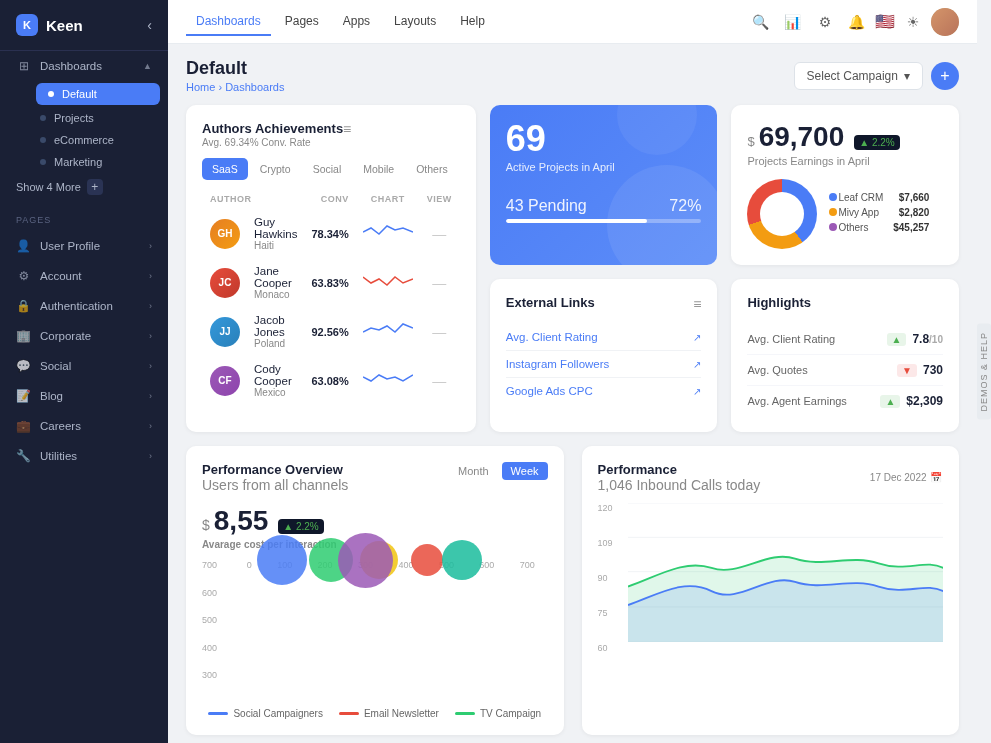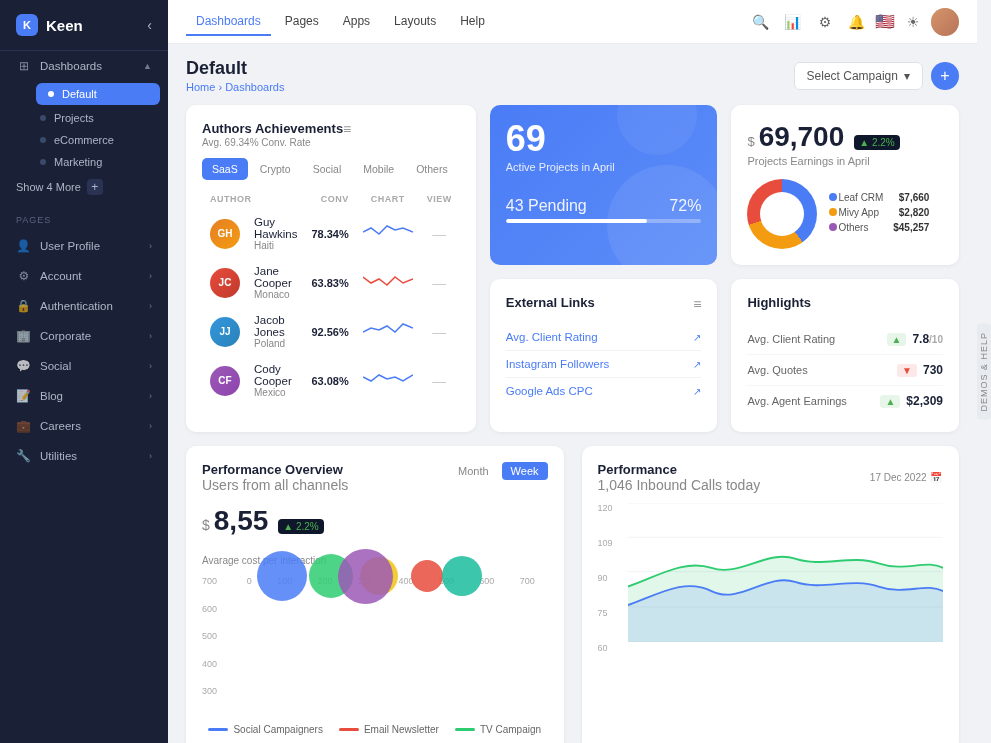--- a/index.html
+++ b/index.html
@@ -101,21 +101,21 @@
     .author-location { font-size: 10px; color: #888; }
     .author-conv { font-size: 11px; font-weight: 600; color: #1a2035; }
     .sparkline { width: 50px; height: 24px; }
     .table-action { color: #ccc; font-size: 14px; cursor: pointer; }
 
     
     .bottom-grid { display: grid; grid-template-columns: 1fr 1fr; gap: 18px; }
     .perf-title { font-size: 13px; font-weight: 600; color: #1a2035; }
     .perf-subtitle { font-size: 14px; color: #888; }
     .perf-amount { font-size: 28px; font-weight: 700; color: #1a2035; margin-top: 6px; }
-    .perf-avg { font-size: 10px; color: #888; margin-top: 18px; }
+    .perf-avg { font-size: 10px; color: #888; margin-top: 2px; font-weight: bold; }
     .month-week-toggle { display: flex; gap: 4px; }
     .toggle-btn { padding: 3px 9px; font-size: 11px; border-radius: 4px; cursor: pointer; color: #888; }
     .toggle-btn.active { background: #4a7cf6; color: white; }
     .chart-area { height: 140px; margin-top: 10px; position: relative; }
     .chart-labels-y { position: absolute; left: 0; top: 0; bottom: 20px; display: flex; flex-direction: column; justify-content: space-between; font-size: 9px; color: #aaa; width: 28px; }
     .bubble-chart { position: absolute; left: 32px; right: 0; top: 0; bottom: 20px; }
     .bubble { border-radius: 50%; position: absolute; opacity: 0.85; }
     .x-labels { display: flex; justify-content: space-around; font-size: 9px; color: #aaa; margin-top: 4px; padding-left: 32px; }
     .perf-legend { display: flex; gap: 16px; margin-top: 8px; justify-content: center; }
     .legend-line { display: flex; align-items: center; gap: 5px; font-size: 10px; color: #666; }

